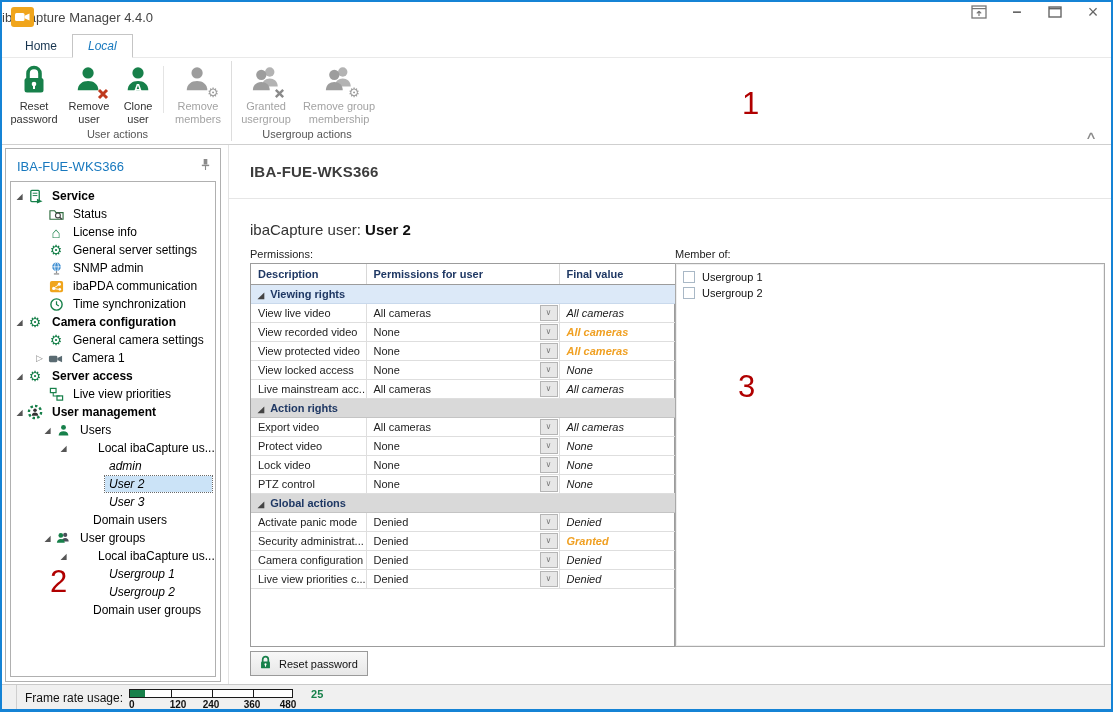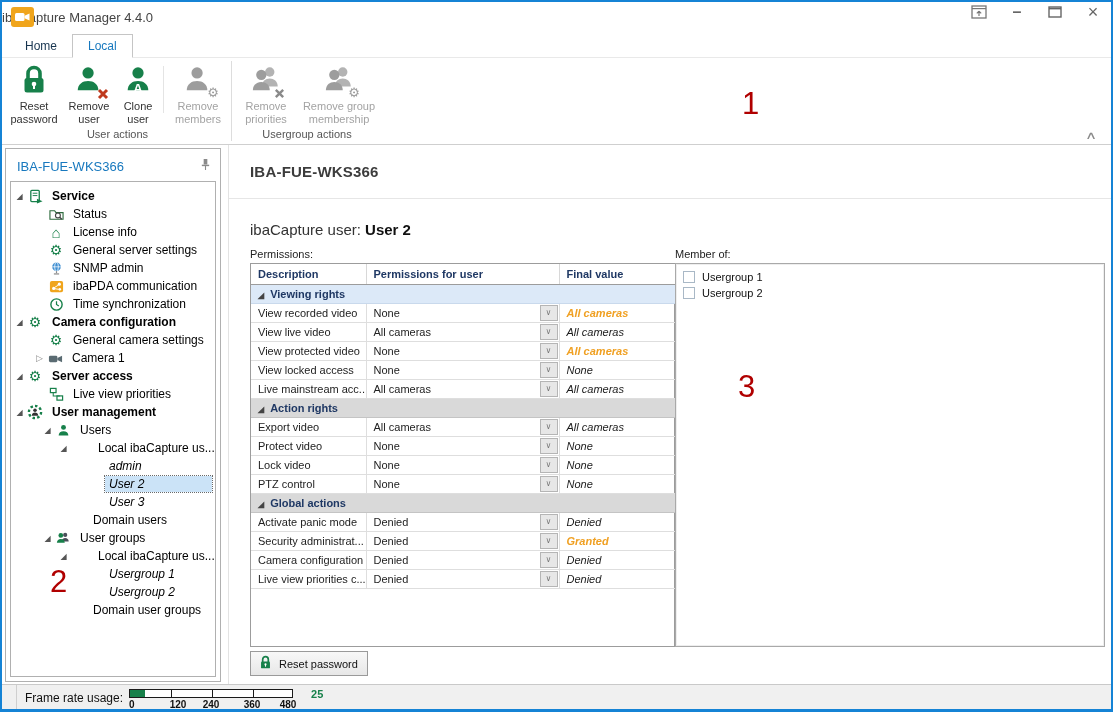--- a/index.html
+++ b/index.html
@@ -11,21 +11,21 @@
   .titlebar{height:30px;position:relative;display:flex;align-items:center;}
   .app-icon{position:absolute;left:9px;top:5px;width:23px;height:20px;}
   .title{flex:1;text-align:left;color:#444;font-size:13px;}
   .win-controls{position:absolute;right:10px;top:2px;display:flex;align-items:center;gap:22px;color:#777;}
   .wc{width:16px;height:16px;display:flex;align-items:center;justify-content:center;cursor:default;}
   .wc-close{font-size:18px;color:#666;line-height:1;}
   .wc-min{font-size:16px;font-weight:bold;color:#666;}
   
   .tabs{display:flex;height:25px;align-items:flex-end;padding-left:8px;position:relative;z-index:2;}
   .tab{padding:4px 15px 4px;font-size:12px;color:#17344f;}
-  .tab.active{color:#1778be;border:1px solid #c5c5c5;border-bottom:1px solid #fff;background:#fff;margin-bottom:-1px;}
+  .tab.active{color:#1778be;border:1px solid #c5c5c5;border-bottom:1px solid #fff;background:#fff;margin-bottom:-1px;font-style:italic;}
   
   .ribbon{height:88px;position:relative;background:#fff;border-top:1px solid #e9e9e9;border-bottom:1px solid #cfcfcf;display:flex;align-items:stretch;padding-left:4px;}
   .rgroup{display:flex;flex-direction:column;}
   .rbuttons{display:flex;flex:1;align-items:flex-start;}
   .rbtn{display:flex;flex-direction:column;align-items:center;padding:5px 3px 0;font-size:11px;line-height:1.15;color:#333;text-align:center;}
   .rbtn.disabled{color:#a3a3a3;}
   .ric{width:34px;height:34px;position:relative;margin-bottom:3px;display:flex;align-items:center;justify-content:center;}
   .badge{position:absolute;}
   .rgroup-label{text-align:center;font-size:11px;color:#555;padding:1px 0 4px;}
   .vsep{width:1px;background:#e4e4e4;margin:8px 3px 14px;align-self:stretch;}
@@ -190,21 +190,21 @@
             <svg viewBox="0 0 32 32" width="30" height="30">
                 <circle cx="20" cy="7.5" r="5" fill="#b3b3b3"></circle>
                 <path d="M11.5 23c0-5.5 4-8.5 8.5-8.5s8.5 3 8.5 8.5z" fill="#b3b3b3"></path>
                 <circle cx="11" cy="10.5" r="5.5" fill="#9d9d9d"></circle>
                 <path d="M2 27c0-6 4.2-9 9-9s9 3 9 9z" fill="#9d9d9d"></path>
               </svg>
             <svg class="badge" style="right:-2px;bottom:-2px" viewBox="0 0 12 12" width="11" height="11">
                 <path d="M2 2l8 8M10 2l-8 8" stroke="#8a8a8a" stroke-width="2.6"></path>
               </svg>
           </span>
-          <span>Remove priorities</span>
+          <span>Granted usergroup</span>
         </div>
         <div class="rbtn disabled" style="width:82px">
           <span class="ric">
             <svg viewBox="0 0 32 32" width="30" height="30">
                 <circle cx="20" cy="7.5" r="5" fill="#b3b3b3"></circle>
                 <path d="M11.5 23c0-5.5 4-8.5 8.5-8.5s8.5 3 8.5 8.5z" fill="#b3b3b3"></path>
                 <circle cx="11" cy="10.5" r="5.5" fill="#9d9d9d"></circle>
                 <path d="M2 27c0-6 4.2-9 9-9s9 3 9 9z" fill="#9d9d9d"></path>
               </svg>
             <span class="badge" style="right:-4px;bottom:-4px;color:#9d9d9d;font-size:13px;">⚙</span>
@@ -425,28 +425,28 @@
                 <tbody>
                     <tr>
                   <th>Description</th>
                   <th>Permissions for user</th>
                   <th>Final value</th>
                 </tr>
                 <tr class="grp blue">
                       <td colspan="3"><span class="gtri">◢</span><span>Viewing rights</span></td>
                     </tr>
                 <tr>
+                  <td>View live video</td>
+                  <td class="permcell"><span>All cameras</span><span class="dd">∨</span></td>
+                  <td><span class="fv">All cameras</span></td>
+                </tr>
+                <tr>
                   <td>View recorded video</td>
                   <td class="permcell"><span>None</span><span class="dd">∨</span></td>
                   <td><span class="fv hl">All cameras</span></td>
-                </tr>
-                <tr>
-                  <td>View live video</td>
-                  <td class="permcell"><span>All cameras</span><span class="dd">∨</span></td>
-                  <td><span class="fv">All cameras</span></td>
                 </tr>
                 <tr>
                   <td>View protected video</td>
                   <td class="permcell"><span>None</span><span class="dd">∨</span></td>
                   <td><span class="fv hl">All cameras</span></td>
                 </tr>
                 <tr>
                   <td>View locked access</td>
                   <td class="permcell"><span>None</span><span class="dd">∨</span></td>
                   <td><span class="fv">None</span></td>

